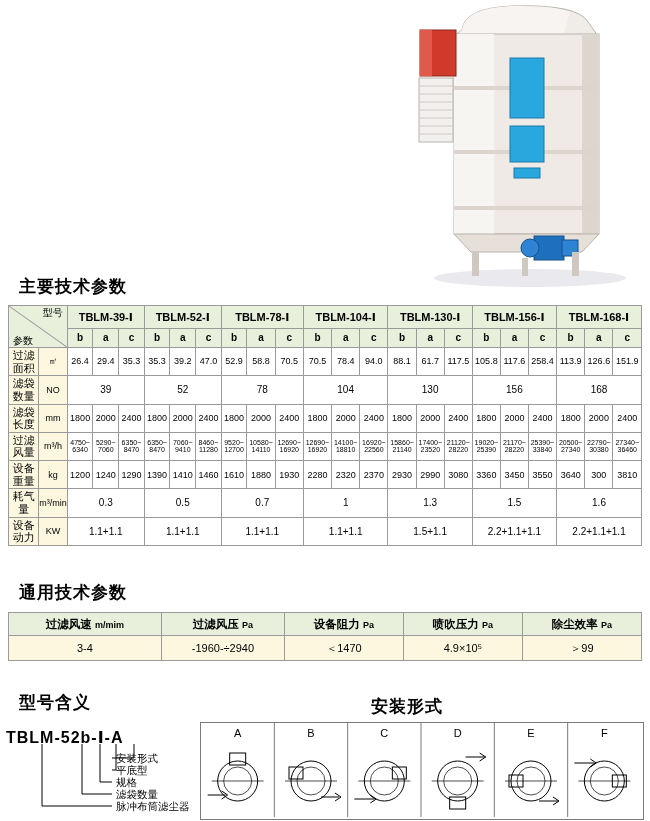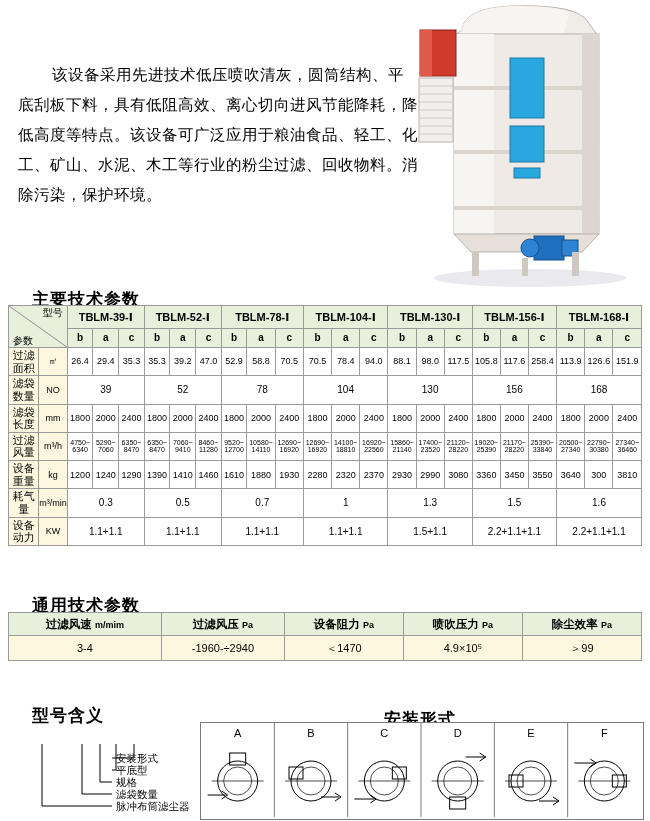--- a/index.html
+++ b/index.html
@@ -17,21 +17,21 @@
     position:absolute;left:18px;top:60px;width:400px;
     font-size:15.5px;line-height:30px;color:#000;
     letter-spacing:0.5px;
     text-indent:34px;
   }
   .machine-img{
     position:absolute;right:8px;top:0;width:240px;height:290px;
   }
   
   h2.sec{
-    font-size:17px;font-weight:bold;margin:16px;
+    font-size:17px;font-weight:bold;margin:3px;
     padding:0 0 6px 8px;letter-spacing:1px;
   }
   .sec-main{position:absolute;left:8px;top:272px;}
   .sec-general{position:absolute;left:8px;top:578px;}
   .sec-meaning{position:absolute;left:8px;top:688px;}
   .sec-install{position:absolute;left:360px;top:692px;}
 
   
   table{border-collapse:collapse;}
   .main-table{
@@ -90,21 +90,20 @@
   
   .install{
     position:absolute;left:200px;top:722px;width:442px;height:96px;
     border:1px solid #7a7a7a;background:#fff;
   }
 </style>
 </head>
 <body>
 
 <div class="intro-wrap">
-  <div class="intro-text">该设备采用先进技术低压喷吹清灰，圆筒结构、平底刮板下料，具有低阻高效、离心切向进风节能降耗，降低高度等特点。该设备可广泛应用于粮油食品、轻工、化工、矿山、水泥、木工等行业的粉尘过滤、回收物料。消除污染，保护环境。</div>
 
   <svg class="machine-img" viewBox="0 0 240 290">
 
     <ellipse cx="128" cy="278" rx="96" ry="9" fill="#e9e9ee"></ellipse>
 
     <path d="M60 30 Q62 8 110 6 Q176 4 186 22 L196 36 L52 36 Z" fill="#f0ece7" stroke="#b9b2ab" stroke-width="1"></path>
     <path d="M60 30 Q62 8 110 6 Q150 5 168 12 L162 34 L56 34 Z" fill="#f7f4f1"></path>
 
     <rect x="52" y="34" width="145" height="200" fill="#efeae5" stroke="#b9b2ab" stroke-width="1"></rect>
     <rect x="52" y="34" width="40" height="200" fill="#f7f5f2"></rect>
@@ -196,21 +195,21 @@
         <td class="val">35.3</td>
         <td class="val">39.2</td>
         <td class="val">47.0</td>
         <td class="val">52.9</td>
         <td class="val">58.8</td>
         <td class="val">70.5</td>
         <td class="val">70.5</td>
         <td class="val">78.4</td>
         <td class="val">94.0</td>
         <td class="val">88.1</td>
-        <td class="val">98.0</td>
+        <td class="val">61.7</td>
         <td class="val">117.5</td>
         <td class="val">105.8</td>
         <td class="val">117.6</td>
         <td class="val">258.4</td>
         <td class="val">113.9</td>
         <td class="val">126.6</td>
         <td class="val">151.9</td>
       </tr>
       <tr>
         <td class="rowlabel">滤袋数量</td>
@@ -341,20 +340,21 @@
         <td class="gv">4.9×10⁵</td>
         <td class="gv">＞99</td>
       </tr>
     </tbody>
 </table>
 
 <h2 class="sec sec-meaning">型号含义</h2>
 <h2 class="sec sec-install">安装形式</h2>
 
 <div class="meaning">
+  <div class="code">TBLM-52b-Ⅰ-A</div>
   <svg width="340" height="95" style="position:absolute;left:0;top:0;">
 
     <path d="M130 26 L130 36 L108 36" stroke="#000" fill="none" stroke-width="1"></path>
     <path d="M112 26 L112 48 L108 48" stroke="#000" fill="none" stroke-width="1"></path>
     <path d="M96 26 L96 60 L108 60" stroke="#000" fill="none" stroke-width="1"></path>
     <path d="M78 26 L78 72 L108 72" stroke="#000" fill="none" stroke-width="1"></path>
     <path d="M38 26 L38 84 L108 84" stroke="#000" fill="none" stroke-width="1"></path>
     <line x1="130" y1="22" x2="130" y2="26" stroke="#000"></line>
     <line x1="112" y1="22" x2="112" y2="26" stroke="#000"></line>
     <line x1="96" y1="22" x2="96" y2="26" stroke="#000"></line>

